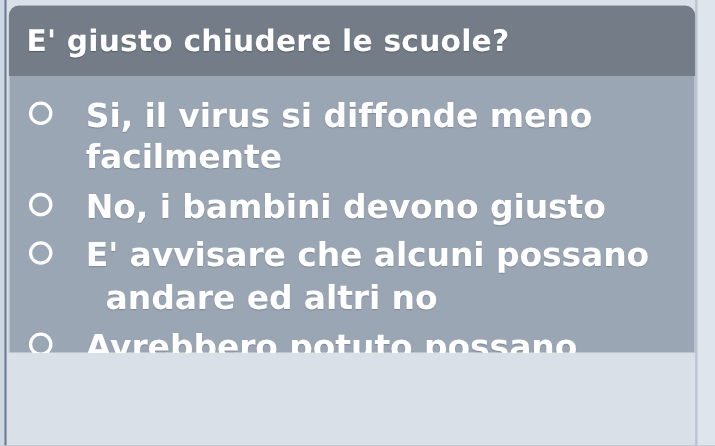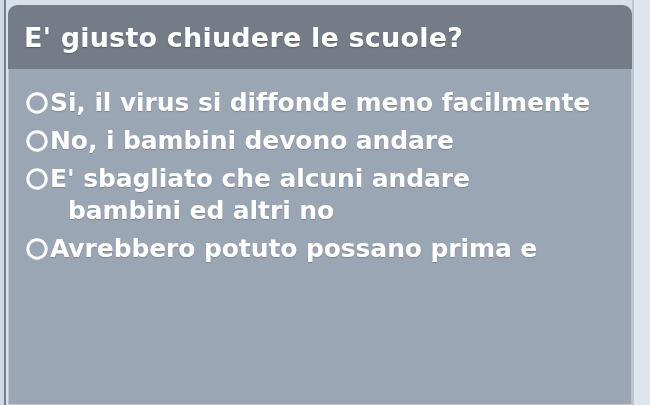--- a/index.html
+++ b/index.html
@@ -55,21 +55,21 @@
     height: 405px;
     background: #cfd8e2;
   }
 
   
   .card {
     position: absolute;
     left: 8px;
     top: 5px;
     width: 624px;
-    height: 400px;
+    height: 316px;
     background: #9ba6b5;
     border-top-left-radius: 9px;
     border-top-right-radius: 9px;
     overflow: hidden;
     box-shadow: 0 0 0 1px rgba(255,255,255,0.35) inset;
   }
 
   .card-header {
     position: absolute;
     left: 0;
@@ -121,26 +121,27 @@
     margin-top: 4px;
     margin-right: 1px;
   }
   .radio-icon svg {
     display: block;
   }
 
   .option-text {
     color: #ffffff;
     font-family: "DejaVu Sans", sans-serif;
-    font-size: 25px;
+    font-size: 30px;
     font-weight: bold;
     line-height: 1.28;
     letter-spacing: -0.1px;
     text-shadow: 0 1px 1px rgba(95,104,118,0.5);
     max-width: 570px;
+    margin-left: 28px;
   }
   .option-text .cont-line {
     display: block;
     padding-left: 18px;
   }
 </style>
 </head>
 <body>
 
 <div id="poll-root">
@@ -169,33 +170,33 @@
         </span>
       </div>
 
       <div class="option-row">
         <span class="radio-icon">
           <svg width="24" height="24" viewBox="0 0 24 24">
             <circle cx="12" cy="12" r="9.2" fill="none" stroke="#ffffff" stroke-width="3"></circle>
           </svg>
         </span>
         <span class="option-text">
-          <span>No, i bambini devono andare</span>
-        </span>
-      </div>
-
-      <div class="option-row">
-        <span class="radio-icon">
-          <svg width="24" height="24" viewBox="0 0 24 24">
-            <circle cx="12" cy="12" r="9.2" fill="none" stroke="#ffffff" stroke-width="3"></circle>
-          </svg>
-        </span>
-        <span class="option-text">
-          <span>E' sbagliato che alcuni andare</span>
-          <span class="cont-line">bambini ed altri no</span>
+          <span>No, i bambini devono giusto</span>
+        </span>
+      </div>
+
+      <div class="option-row">
+        <span class="radio-icon">
+          <svg width="24" height="24" viewBox="0 0 24 24">
+            <circle cx="12" cy="12" r="9.2" fill="none" stroke="#ffffff" stroke-width="3"></circle>
+          </svg>
+        </span>
+        <span class="option-text">
+          <span>E' avvisare che alcuni possano</span>
+          <span class="cont-line">andare ed altri no</span>
         </span>
       </div>
 
       <div class="option-row">
         <span class="radio-icon">
           <svg width="24" height="24" viewBox="0 0 24 24">
             <circle cx="12" cy="12" r="9.2" fill="none" stroke="#ffffff" stroke-width="3"></circle>
           </svg>
         </span>
         <span class="option-text">

